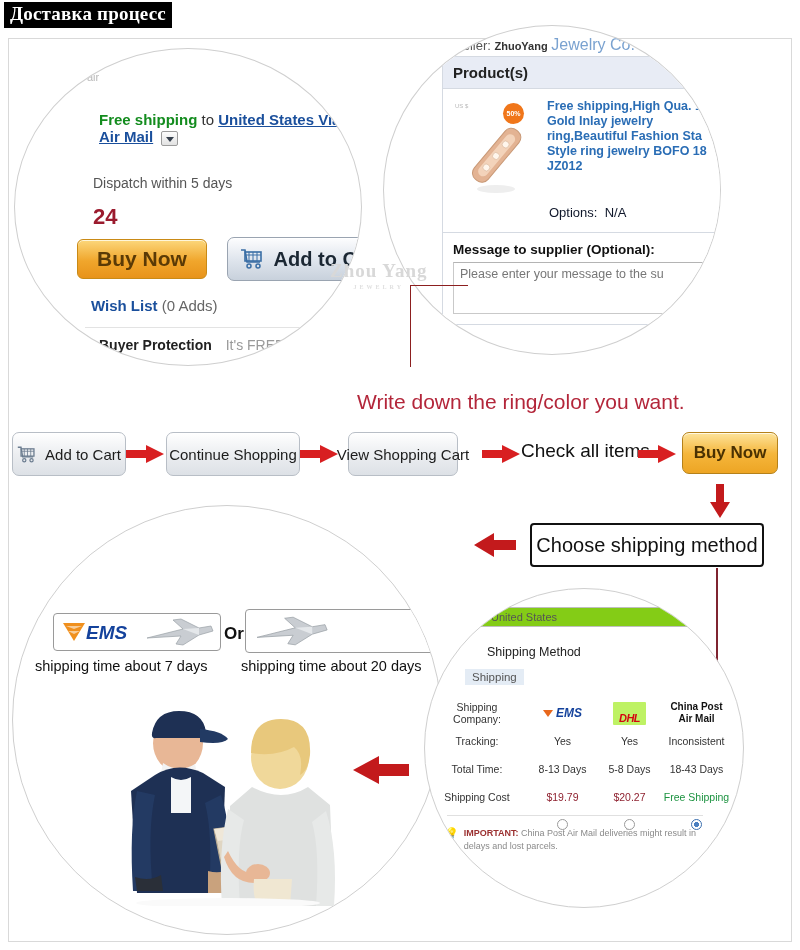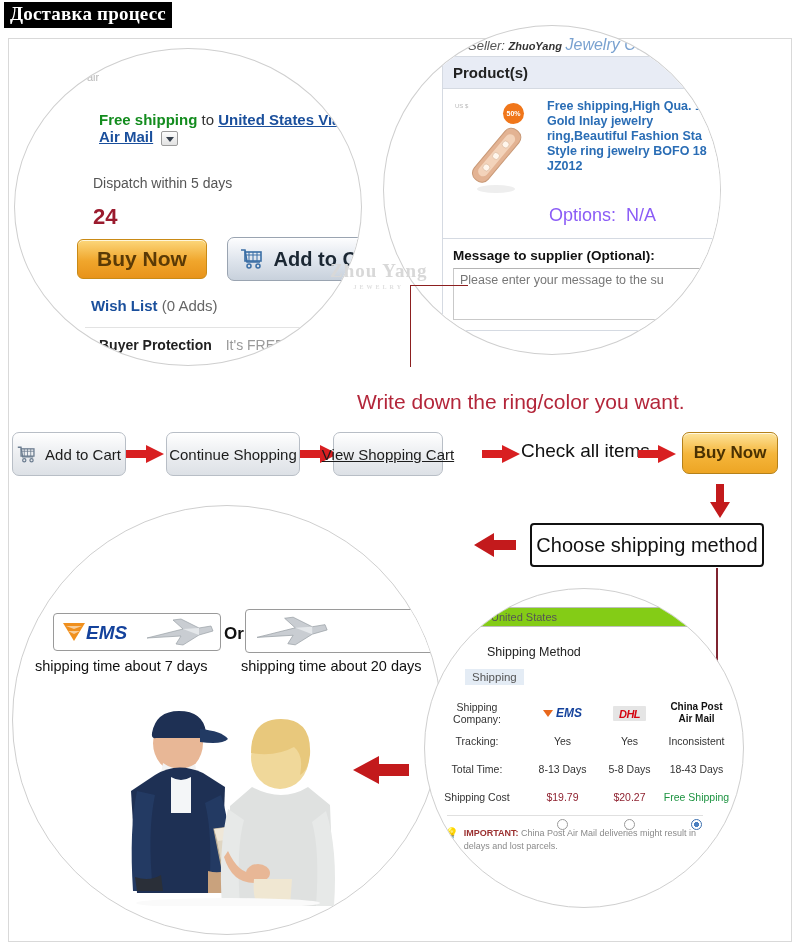--- a/index.html
+++ b/index.html
@@ -78,21 +78,21 @@
   .c1-wish span { color:#666; }
   .c1-divider { position:absolute; left:70px; top:278px; width:330px; border-top:1px solid #e3e3e3; }
   .c1-protect { position:absolute; left:84px; top:288px; font-size:14px; }
   .c1-protect b { color:#222; }
   .c1-protect i { color:#999; font-style:normal; margin-left:10px; }
   .c1-air { position:absolute; left:72px; top:22px; font-size:11px; color:#b9b9b9; }
 
   
   #circle2 { left:383px; top:25px; width:338px; height:330px; }
   .c2-seller {
-    position:absolute; left:84px; top:10px; font-size:13px; color:#555; white-space:nowrap;font-style:italic;
+    position:absolute; left:70px; top:10px; font-size:13px; color:#555; white-space:nowrap;
   }
   .c2-seller .sname { font-size:11px; font-weight:bold; color:#333; }
   .c2-seller .sco { color:#7aa2d0; font-size:16px; }
   .c2-panel {
     position:absolute; left:58px; top:30px; width:300px;
     background:#fff; border:1px solid #d5dae2;
   }
   .c2-panel-head {
     background:#e8ecf5; border-bottom:1px solid #d5dae2;
     padding:7px 10px; font-size:15px; font-weight:bold; color:#222;
@@ -102,21 +102,21 @@
     width:86px; height:96px; background:#fff; position:relative; flex:0 0 auto;
   }
   .c2-thumb .pct {
     position:absolute; left:50px; top:4px; width:21px; height:21px; border-radius:50%;
     background:#f0761a; color:#fff; font-size:7px; font-weight:bold;
     display:flex; align-items:center; justify-content:center;
   }
   .ring-svg { position:absolute; left:6px; top:18px; }
   .c2-tiny { position:absolute; left:2px; top:4px; font-size:6px; color:#b9b9b9; }
   .c2-ptitle { font-size:12.5px; line-height:15px; color:#2a6db5; font-weight:bold; }
-  .c2-opt { padding:0 10px 12px 106px; font-size:18px; color:#8b5cf6; }
+  .c2-opt { padding:0 10px 12px 106px; font-size:13px; color:#0f172a; }
   .c2-opt b { font-weight:normal; }
   .c2-msg-head {
     border-top:1px solid #d5dae2;
     padding:9px 10px 5px 10px; font-size:13.5px; font-weight:bold; color:#111;
   }
   .c2-msg-box {
     margin:0 10px 10px 10px; height:52px; border:1px solid #c9c9c9; border-top:1px solid #b4b4b4;
     padding:4px 6px; font-size:12.5px; color:#777;
   }
 
@@ -150,21 +150,21 @@
   .flow-btn {
     position:absolute; top:0; height:44px;
     border:1px solid #b8bec6; border-radius:7px;
     background:linear-gradient(#ffffff,#eceef1 50%,#dde1e6);
     display:flex; align-items:center; justify-content:center; gap:7px;
     font-size:15px; color:#1c1c1c; white-space:nowrap;
     box-shadow:inset 0 1px 0 #fff;
   }
   #flow-b1 { left:6px; width:114px; }
   #flow-b2 { left:160px; width:134px; }
-  #flow-b3 { left:327px; width:110px;text-decoration:underline; }
+  #flow-b3 { left:342px; width:110px; }
   .flow-btn-gold {
     position:absolute; left:676px; top:0; width:96px; height:42px;
     border:1px solid #b5811a; border-radius:7px;
     background:linear-gradient(#fde39a,#f5b63b 52%,#eda524);
     display:flex; align-items:center; justify-content:center;
     font-size:17px; font-weight:bold; color:#4a3102;
     box-shadow:inset 0 1px 0 #fff9e2;
   }
   .flow-text {
     position:absolute; left:515px; top:8px;
@@ -228,23 +228,23 @@
   .sm-tab {
     position:absolute; left:40px; top:80px; padding:2px 7px;
     background:#e4ecf5; font-size:11.5px; color:#555;
   }
   .tbl { position:absolute; left:8px; top:110px; width:300px; font-size:10.5px; color:#333; }
   .tbl-row { display:flex; align-items:center; height:28px; }
   .tbl-lab { width:96px; text-align:center; padding-right:8px; color:#333; }
   .tbl-cell { width:67px; text-align:center; }
   .logo-ems-sm { display:inline-flex; align-items:center; justify-content:center; gap:2px; }
   .dhl-sm {
-    display:inline-block; background:#e5e5e5; color:#d40511;
+    display:inline-block; background:#bef264; color:#d40511;
     font-weight:bold; font-style:italic; font-size:11px;
-    padding:2px 6px 1px 6px; border-radius:1px; letter-spacing:-.5px;
+    padding:10px 6px 1px 6px; border-radius:1px; letter-spacing:-.5px;
   }
   .cp-sm { font-weight:bold; font-size:10px; color:#111; line-height:12px; }
   .cost { color:#8f2230;text-align:center; }
   .free { color:#1c9340; line-height:11px; }
   .radio {
     width:11px; height:11px; border-radius:50%; border:1px solid #9a9a9a;
     background:#fff; display:inline-block;
   }
   .radio.sel { border:1px solid #3b6fae; background:radial-gradient(#4a7fc0 40%, #fff 44%); }
   .note {

